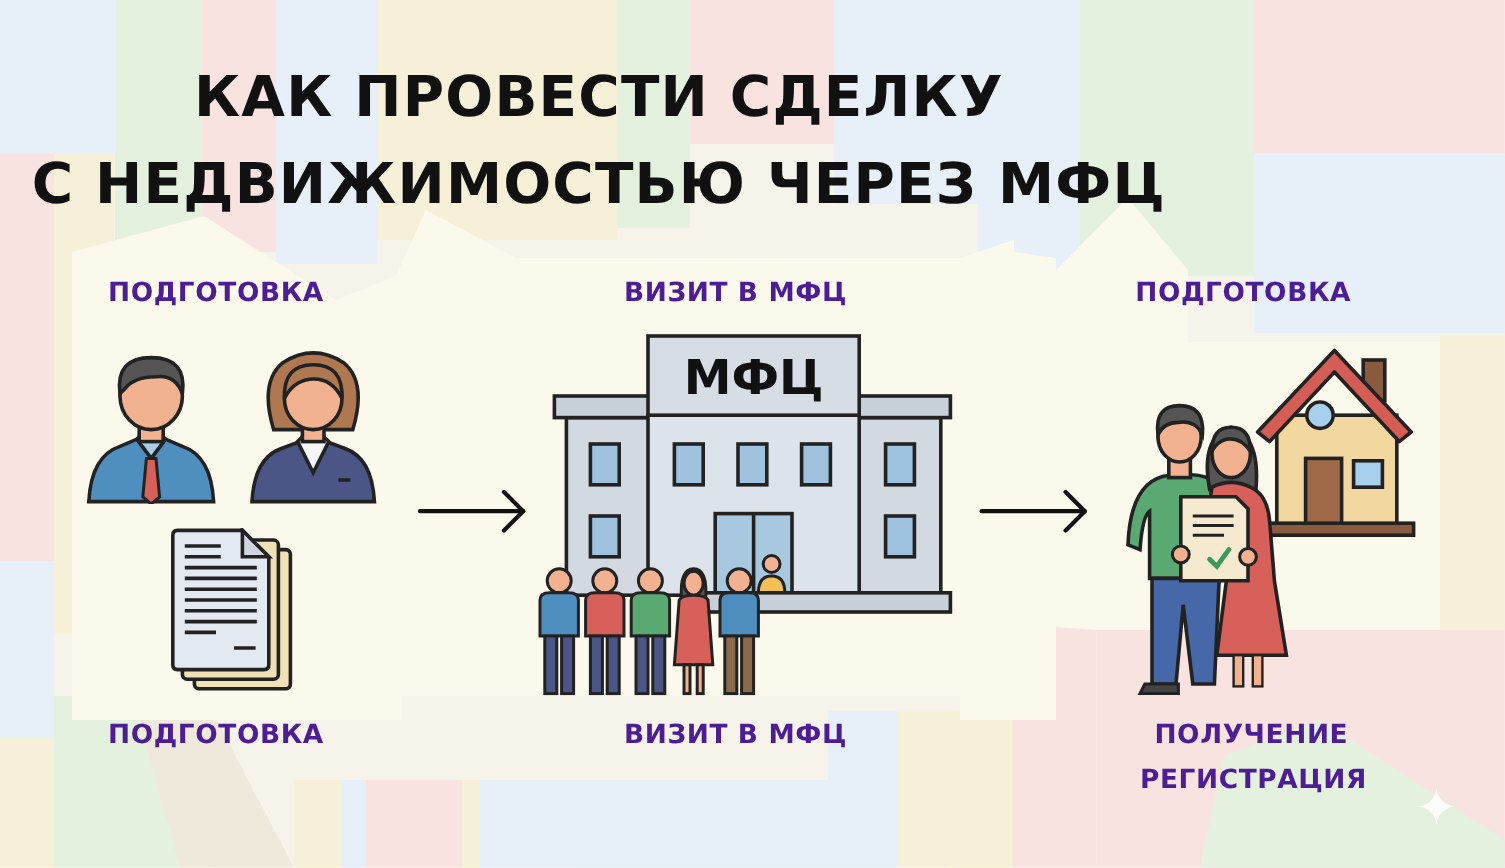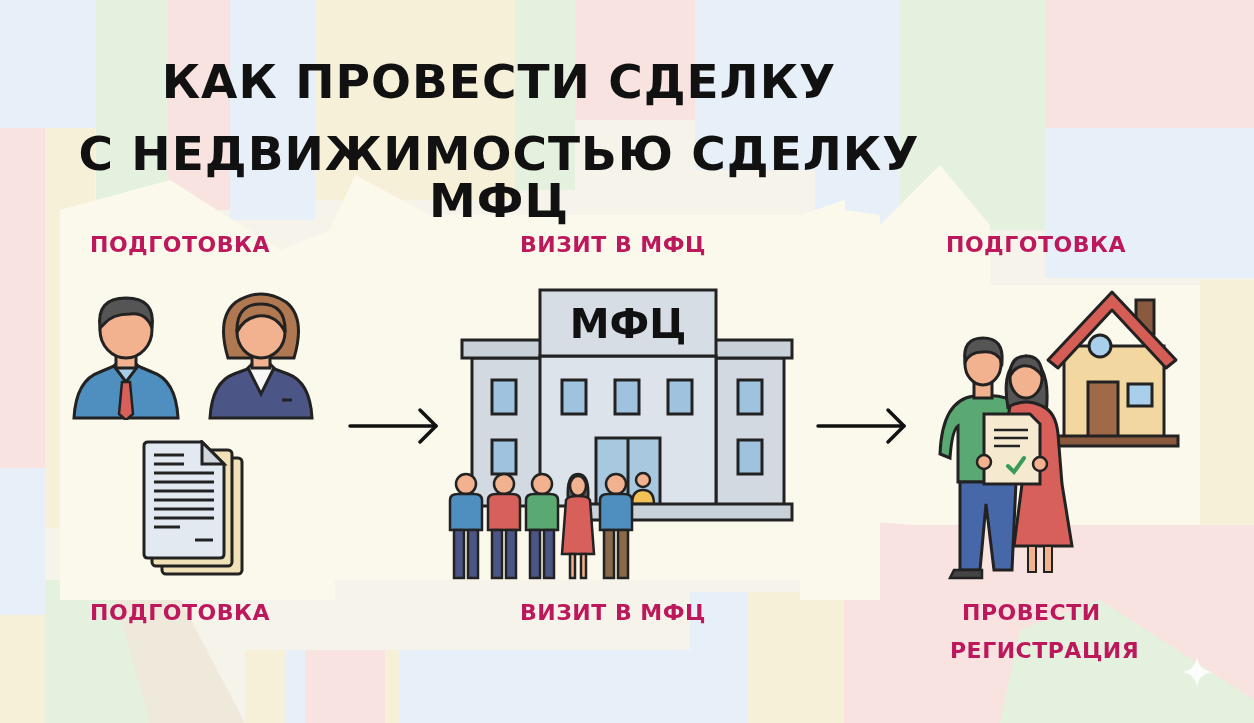--- a/index.html
+++ b/index.html
@@ -2,21 +2,21 @@
 <html><head>
 <meta charset="utf-8">
 <style>
   html,body{margin:0;padding:0;}
   body{width:1254px;height:723px;overflow:hidden;position:relative;background:#f6f4ea;font-family:"DejaVu Sans","Liberation Sans",sans-serif;}
   .bg{position:absolute;inset:0;}
   .bg svg{display:block;}
   .title{position:absolute;left:0;width:998px;text-align:center;font-weight:bold;color:#111;font-size:47px;letter-spacing:1px;line-height:1;}
   .t1{top:58px;}
   .t2{top:130px;}
-  .label{position:absolute;font-weight:bold;color:#be185d;font-size:22px;letter-spacing:0.5px;white-space:nowrap;line-height:1;}
+  .label{position:absolute;font-weight:bold;color:#4c1d95;font-size:22px;letter-spacing:0.5px;white-space:nowrap;line-height:1;}
   .ico{position:absolute;}
   .spark{position:absolute;left:1180px;top:655px;}
 </style>
 </head>
 <body>
 
 <div class="bg">
   <svg width="1254" height="723" viewBox="0 0 1254 723" xmlns="http://www.w3.org/2000/svg">
     <rect x="0" y="0" width="1254" height="723" fill="#f6f4ea"></rect>
 
@@ -52,30 +52,30 @@
     <polygon points="1020,630 1100,600 1254,700 1254,723 1000,723" fill="#e4f1df"></polygon>
     <rect x="1200" y="280" width="54" height="245" fill="#f7f0d9"></rect>
 
     <polygon points="60,210 170,180 280,250 330,230 355,175 430,215 800,215 845,200 845,210 880,215 880,600 800,600 800,580 335,580 335,600 60,600" fill="#fbf9ec"></polygon>
     <polygon points="845,225 990,225 990,285 1200,285 1200,525 914,525 845,520" fill="#fbf9ec"></polygon>
     <polygon points="880,225 940,165 990,225" fill="#fbf9ec"></polygon>
   </svg>
 </div>
 
 <div class="title t1">КАК ПРОВЕСТИ СДЕЛКУ</div>
-<div class="title t2">С НЕДВИЖИМОСТЬЮ СДЕЛКУ МФЦ</div>
+<div class="title t2">С НЕДВИЖИМОСТЬЮ ЧЕРЕЗ МФЦ</div>
 
 <div class="label" style="left:90px;top:234px;">ПОДГОТОВКА</div>
 <div class="label" style="left:90px;top:602px;">ПОДГОТОВКА</div>
 
 <div class="label" style="left:520px;top:234px;">ВИЗИТ В МФЦ</div>
 <div class="label" style="left:520px;top:602px;">ВИЗИТ В МФЦ</div>
 
 <div class="label" style="left:946px;top:234px;">ПОДГОТОВКА</div>
-<div class="label" style="left:962px;top:602px;">ПРОВЕСТИ</div>
+<div class="label" style="left:962px;top:602px;">ПОЛУЧЕНИЕ</div>
 <div class="label" style="left:950px;top:640px;">РЕГИСТРАЦИЯ</div>
 
 <div class="ico" style="left:70px;top:288px;">
   <svg width="112" height="132" viewBox="0 0 112 132">
     <path d="M4 130 Q6 92 30 84 L44 78 L68 78 L82 84 Q106 92 108 130 Z" fill="#4f8fc0" stroke="#222" stroke-width="3"></path>
     <path d="M44 78 L56 94 L68 78 L62 72 L50 72 Z" fill="#a9cde6" stroke="#222" stroke-width="3"></path>
     <path d="M52 94 L60 94 L63 126 L56 132 L49 126 Z" fill="#d8605a" stroke="#222" stroke-width="2.5"></path>
     <rect x="46" y="62" width="20" height="18" fill="#f2b28f" stroke="#222" stroke-width="3"></rect>
     <ellipse cx="56" cy="42" rx="26" ry="28" fill="#f2b28f" stroke="#222" stroke-width="3"></ellipse>
     <path d="M30 40 Q26 10 56 10 Q86 10 82 40 Q76 24 60 26 Q42 26 34 36 Z" fill="#555" stroke="#222" stroke-width="3"></path>
@@ -115,21 +115,21 @@
   </svg>
 </div>
 
 <div class="ico" style="left:348px;top:406px;">
   <svg width="94" height="40" viewBox="0 0 94 40">
     <line x1="2" y1="20" x2="88" y2="20" stroke="#111" stroke-width="3.5" stroke-linecap="round"></line>
     <polyline points="72,4 88,20 72,36" fill="none" stroke="#111" stroke-width="3.5" stroke-linecap="round" stroke-linejoin="round"></polyline>
   </svg>
 </div>
 
-<div class="ico" style="left:460px;top:286px;">
+<div class="ico" style="left:460px;top:276px;">
   <svg width="335" height="240" viewBox="0 0 335 240">
 
     <rect x="12" y="72" width="70" height="148" fill="#d2d9e0" stroke="#222" stroke-width="3"></rect>
     <rect x="256" y="72" width="68" height="148" fill="#d2d9e0" stroke="#222" stroke-width="3"></rect>
 
     <rect x="2" y="54" width="330" height="18" fill="#c8d0d8" stroke="#222" stroke-width="3"></rect>
 
     <rect x="80" y="70" width="176" height="150" fill="#dce3ea" stroke="#222" stroke-width="3"></rect>
 
     <rect x="80" y="4" width="176" height="66" fill="#d6dde4" stroke="#222" stroke-width="3"></rect>

